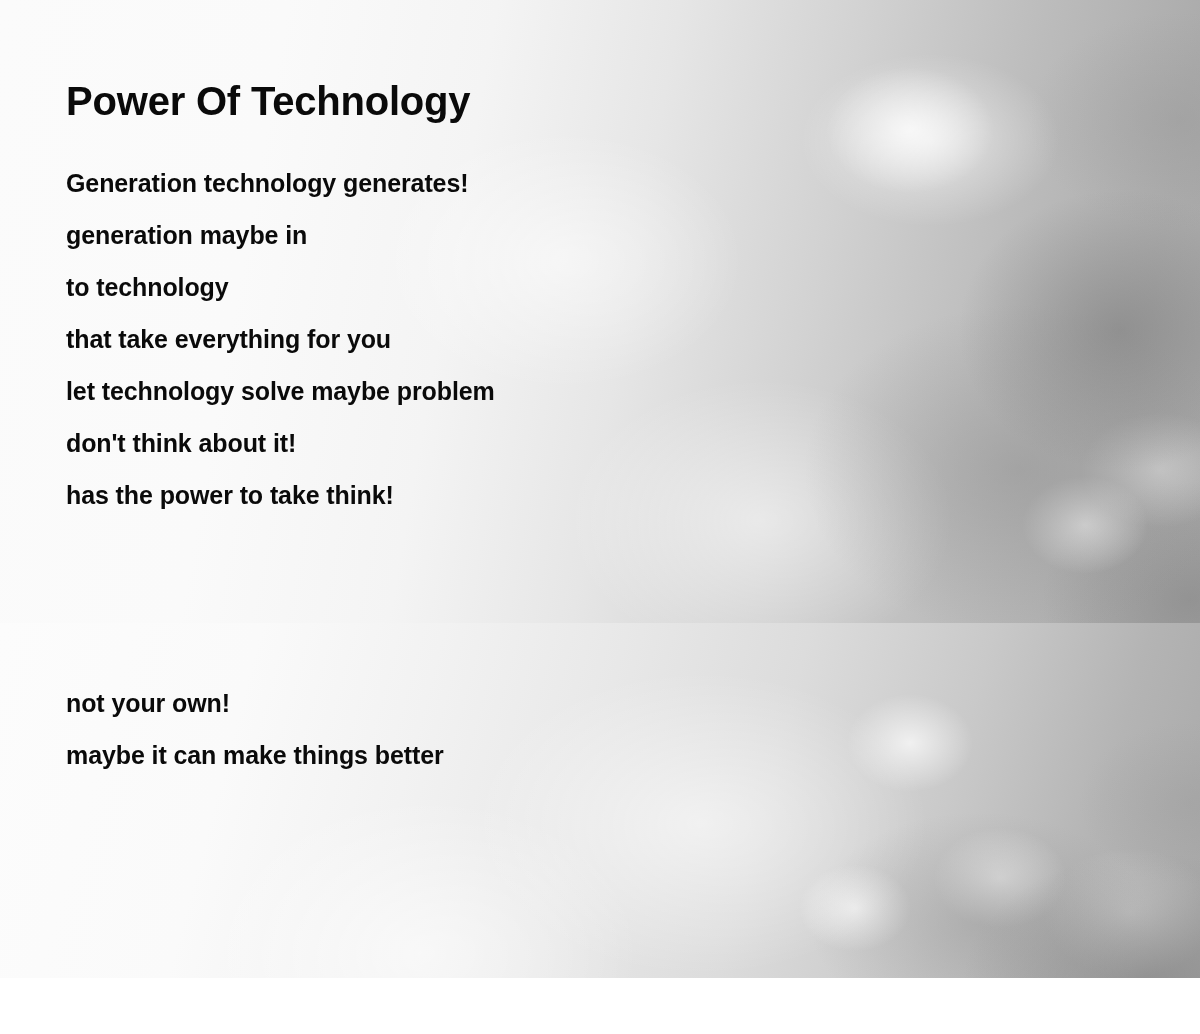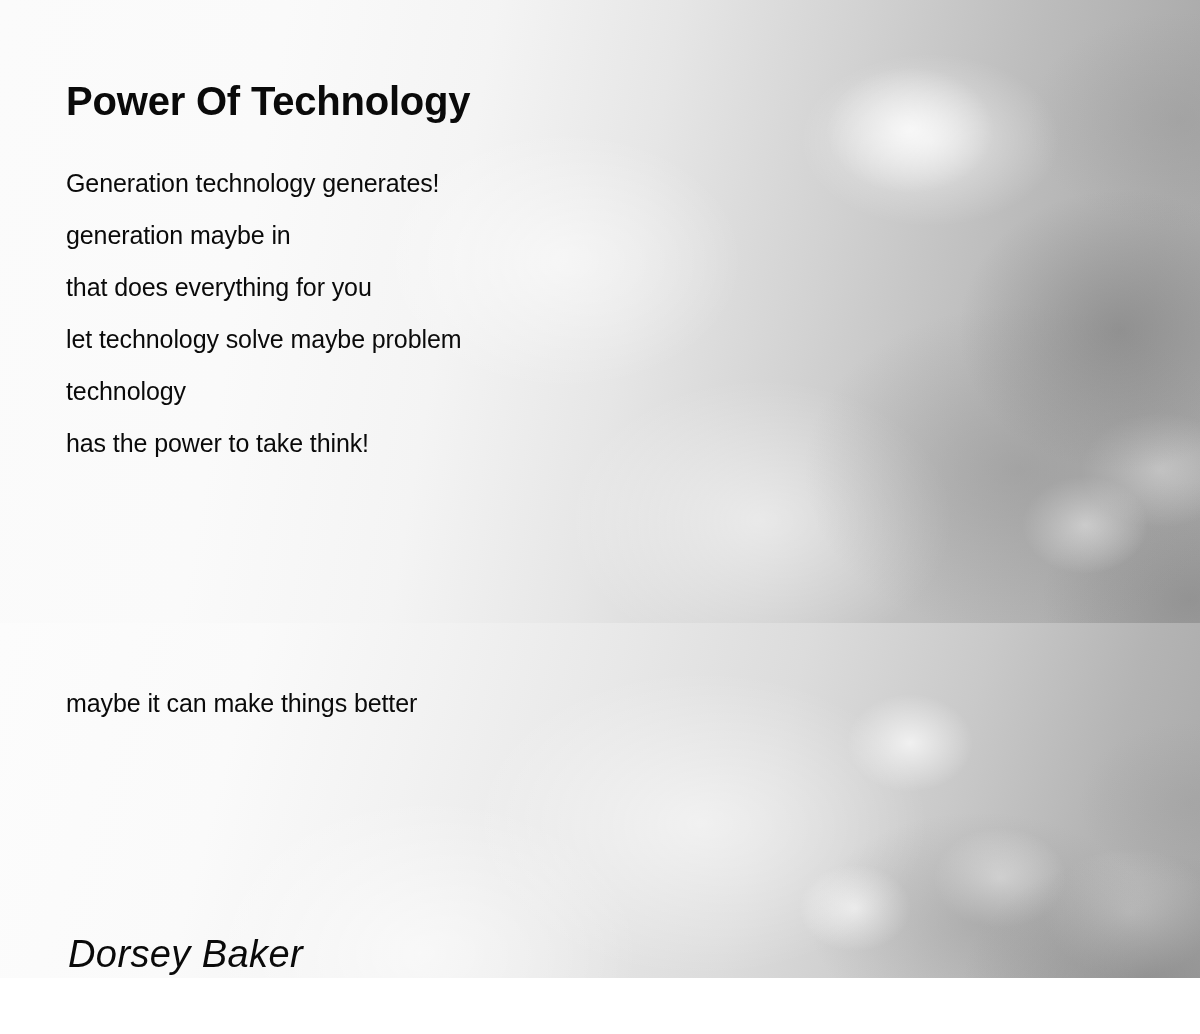--- a/index.html
+++ b/index.html
@@ -103,21 +103,21 @@
     font-weight: bold;
     letter-spacing: -0.2px;
     line-height: 1.12;
     white-space: nowrap;
   }
 
   .stanza {
     position: absolute;
     left: 66px;
     font-size: 25px;
-    font-weight: normal;
+    font-weight: bold;
     line-height: 52px;
     letter-spacing: -0.1px;
     white-space: nowrap;
   }
   #stanza-1 { top: 157px; }
   #stanza-2 { top: 677px; }
 
   .poem-line { display: block; }
 
   #poem-author {
@@ -146,26 +146,27 @@
     <div class="bg-layer bg-clouds"></div>
   </div>
 
   <div id="poem-content">
 
     <h1 id="poem-title">Power Of Technology</h1>
 
     <div class="stanza" id="stanza-1">
       <span class="poem-line">Generation technology generates!</span>
       <span class="poem-line">generation maybe in</span>
-      <span class="poem-line">that does everything for you</span>
+      <span class="poem-line">to technology</span>
+      <span class="poem-line">that take everything for you</span>
       <span class="poem-line">let technology solve maybe problem</span>
-      <span class="poem-line">technology</span>
+      <span class="poem-line">don't think about it!</span>
       <span class="poem-line">has the power to take think!</span>
     </div>
 
     <div class="stanza" id="stanza-2">
+      <span class="poem-line">not your own!</span>
       <span class="poem-line">maybe it can make things better</span>
     </div>
 
-    <div id="poem-author">Dorsey Baker</div>
 
   </div>
 </div>
 
 </body></html>

